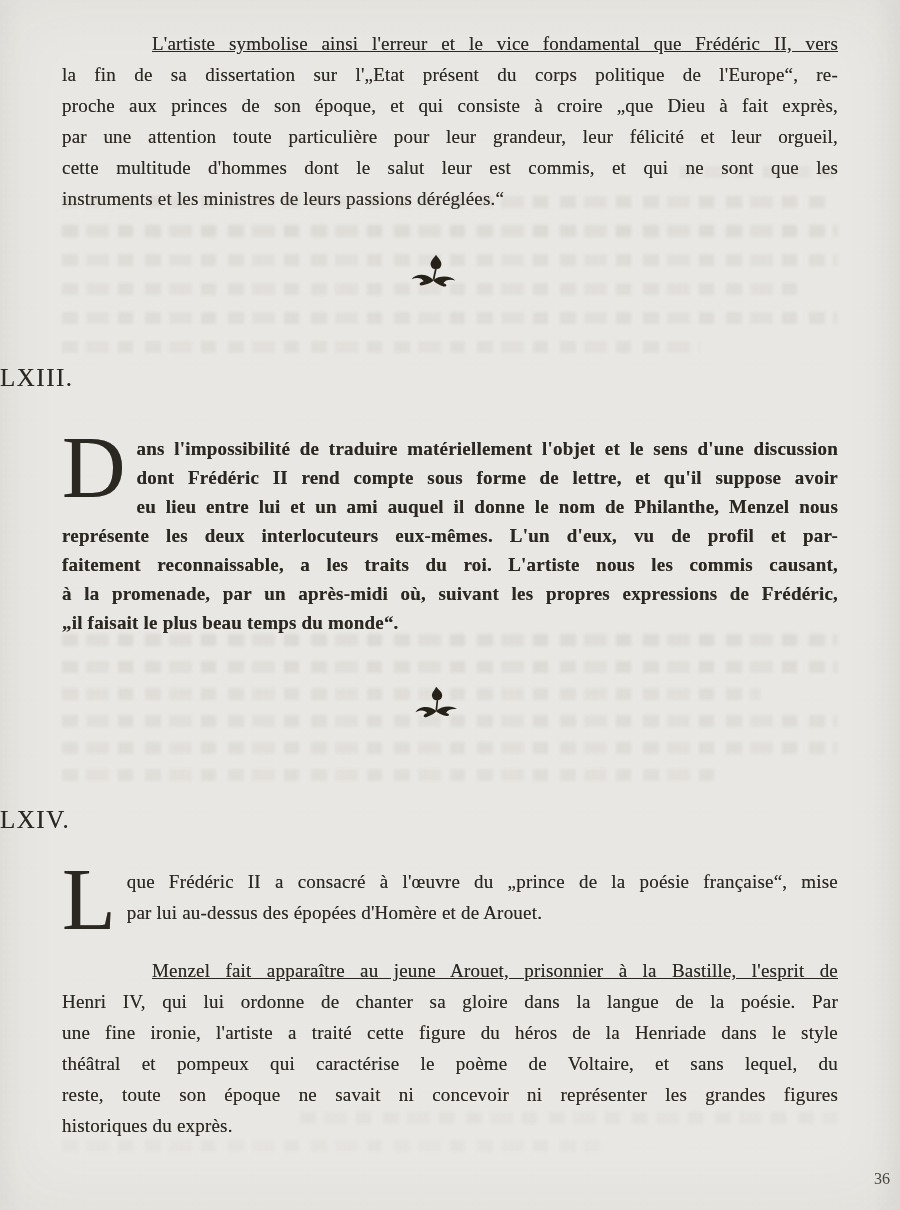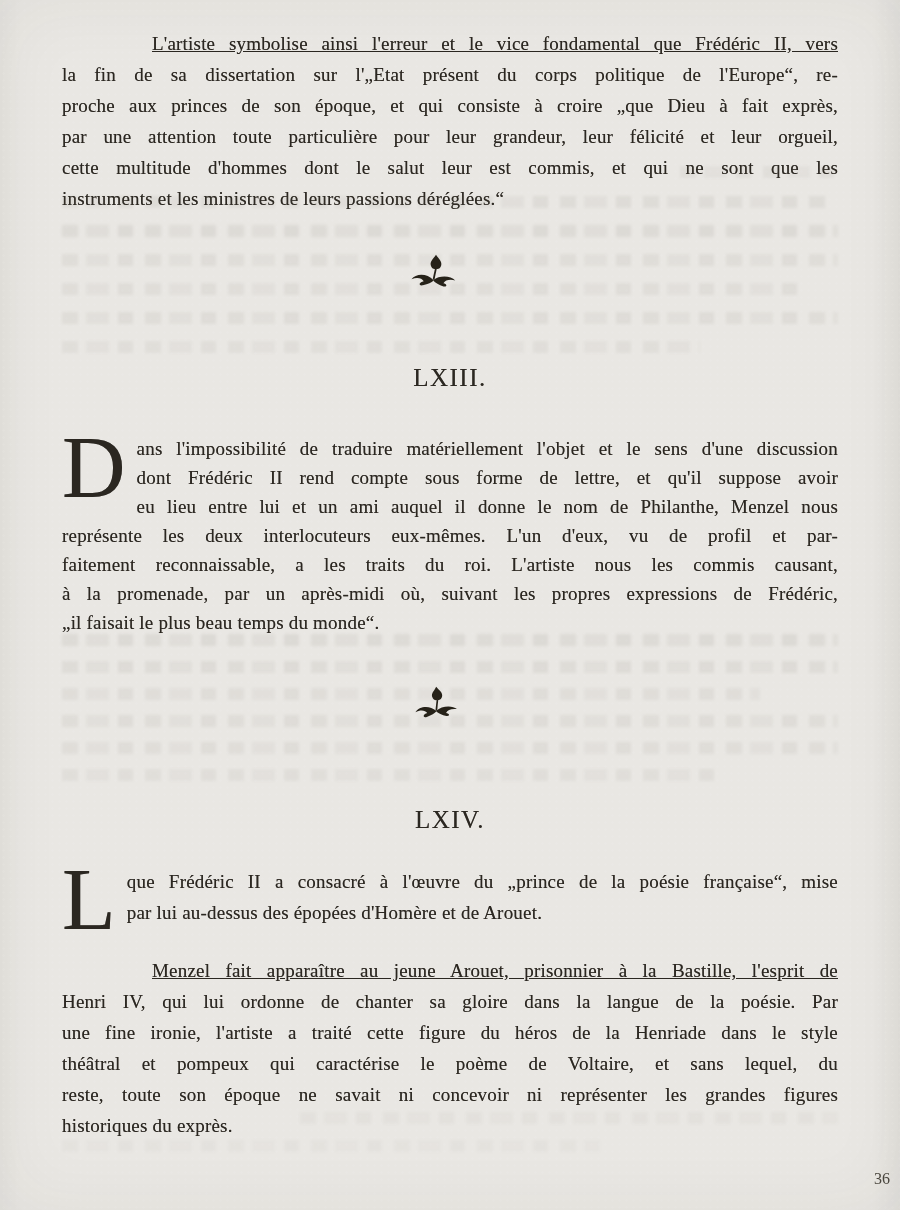--- a/index.html
+++ b/index.html
@@ -21,35 +21,34 @@
   .ln{
     text-align:justify;
     text-align-last:justify;
     font-size:19px;
     letter-spacing:.2px;
     line-height:31px;
     height:31px;
     white-space:normal;
     text-shadow:0 0 .5px rgba(43,39,33,.55);
   }
-  .para.tight .ln{line-height:29px;height:29px;}
+  .para.tight .ln{line-height:29px;height:29px;font-weight:bold;}
   .ln.first{padding-left:90px;text-decoration:underline;}
   .ln.last{text-align-last:left;}
   .dropcap{
     float:left;
     font-size:88px;
     line-height:.72;
     height:63px;
     margin:2px 11px 0 0;
     color:#2b2721;
     text-shadow:0 0 .5px rgba(43,39,33,.5);
   }
   .heading{
     position:absolute;left:0;right:0;
-    text-align:center;
     font-size:25px;
     letter-spacing:1.5px;
     color:#2b2721;
     text-shadow:0 0 .5px rgba(43,39,33,.5);
   }
   .pagenum{
     position:absolute;left:0;right:10px;top:1170px;
     text-align:right;
     font-size:16px;
     color:#4a463e;

